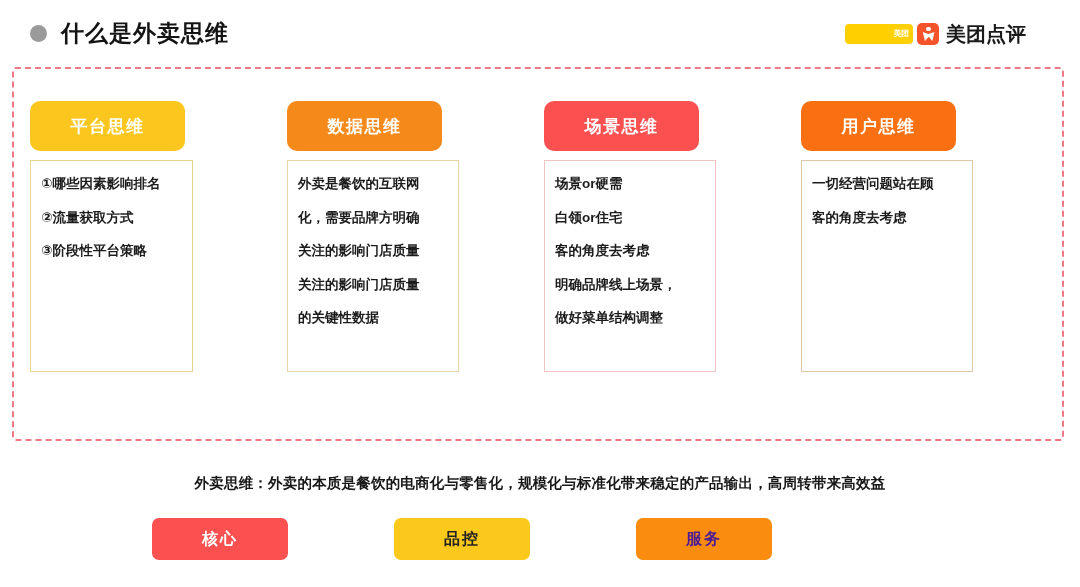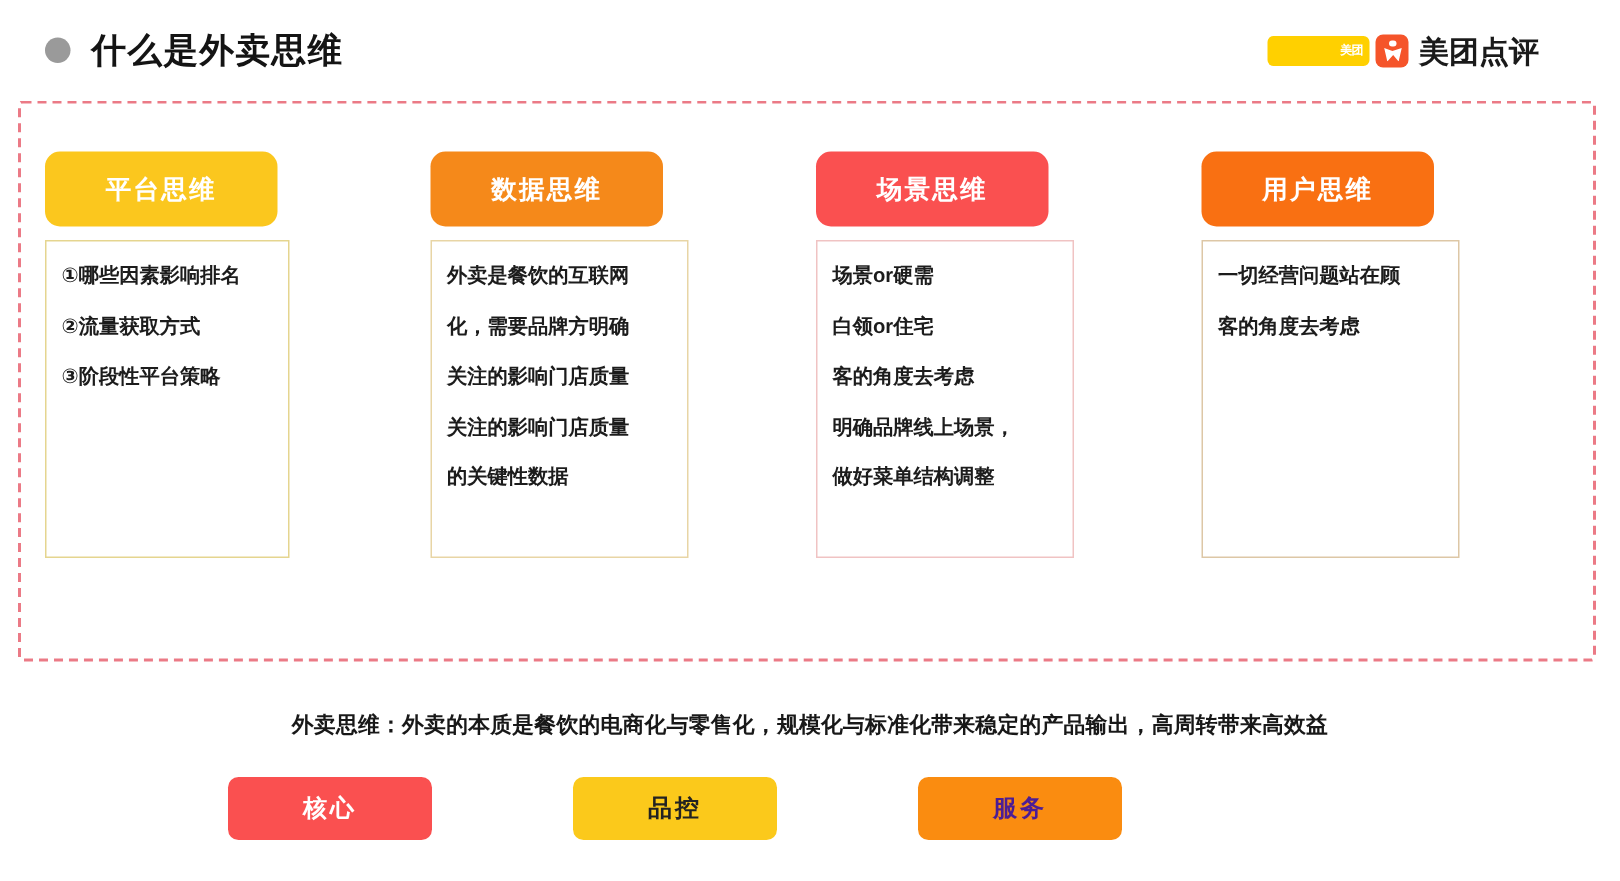--- a/index.html
+++ b/index.html
@@ -188,21 +188,21 @@
   }
 
   
   .bottom-pills {
     position: absolute;
     left: 152px;
     top: 518px;
     width: 620px;
     height: 42px;
     display: flex;
-    gap: 4px;
+    gap: 16px;
   }
   .bpill {
     width: 136px;
     height: 42px;
     border-radius: 7px;
     display: flex;
     align-items: center;
     justify-content: center;
     font-size: 16px;
     font-weight: bold;

